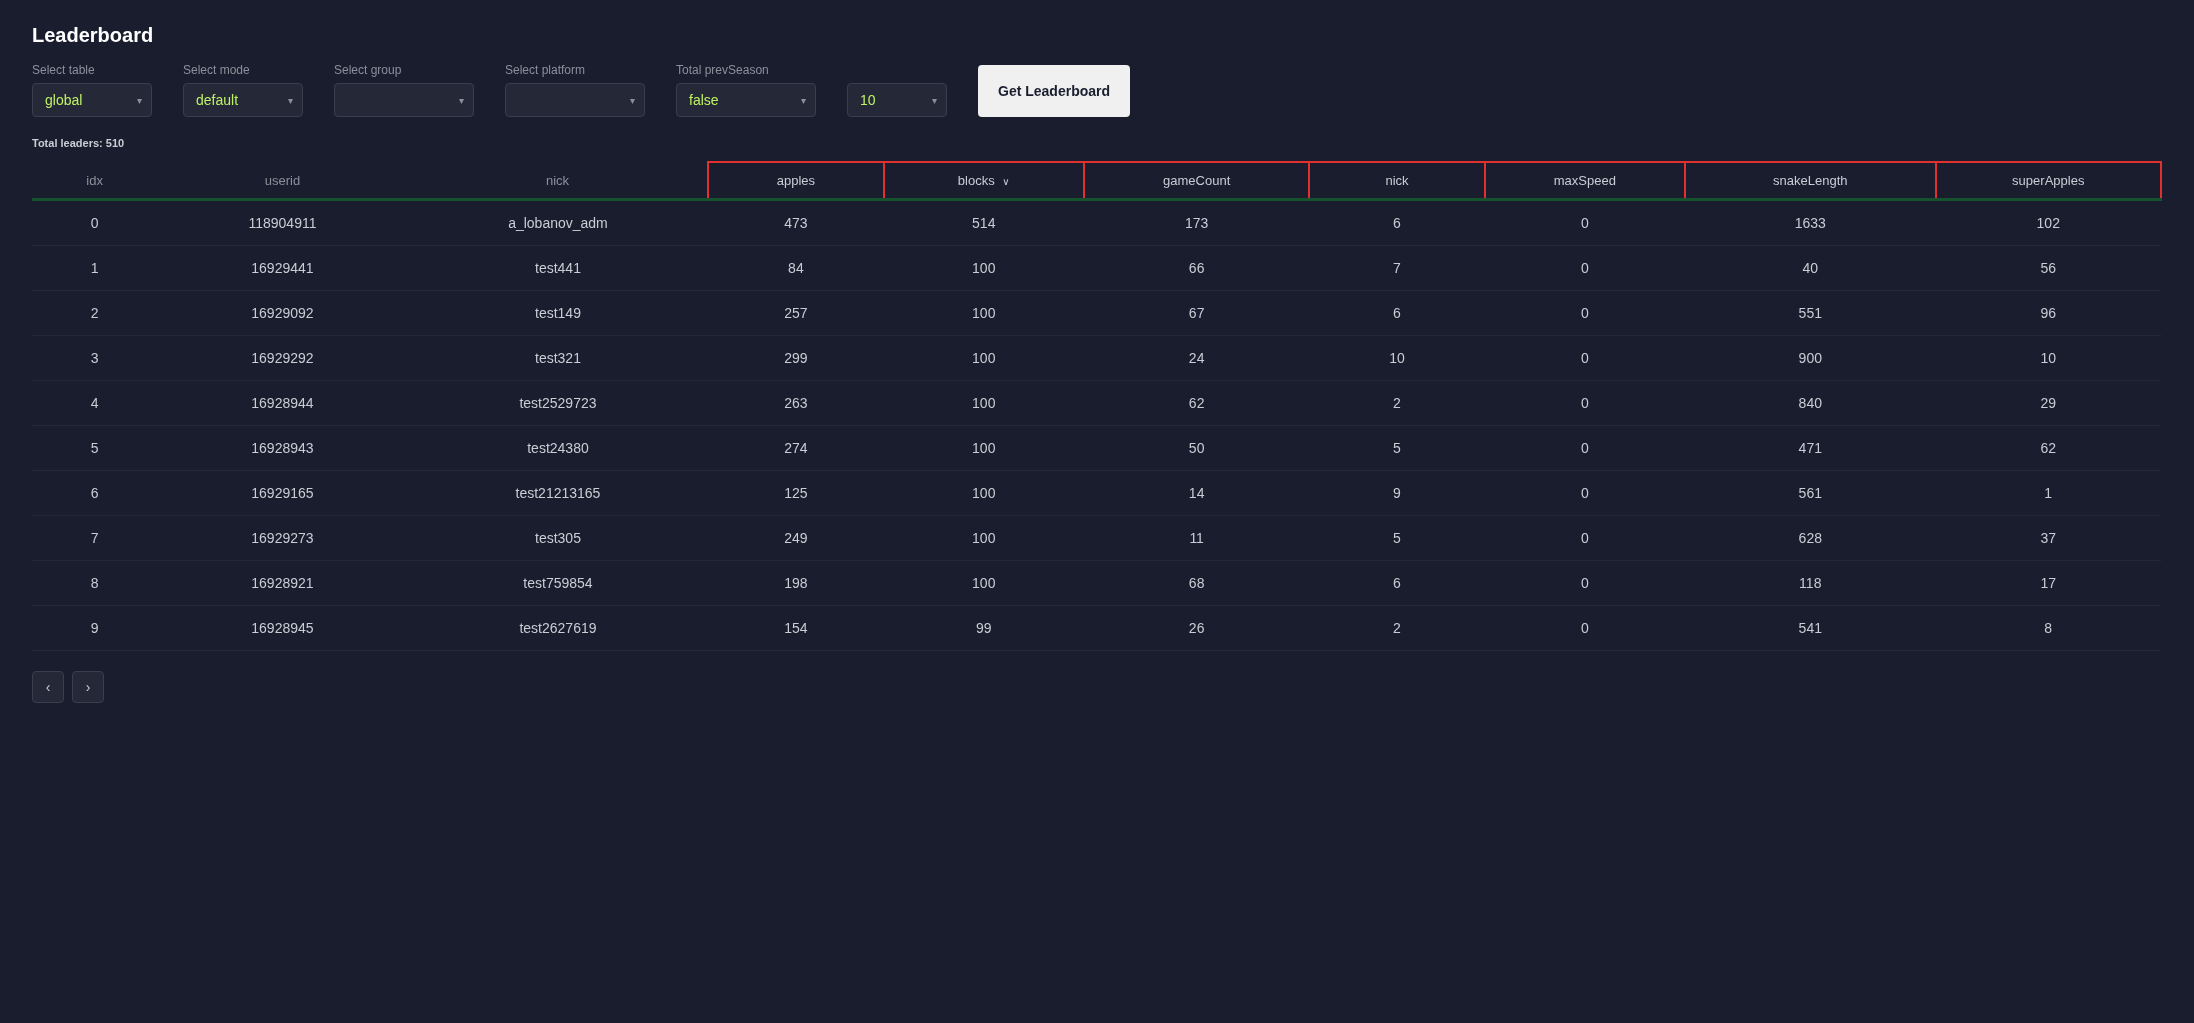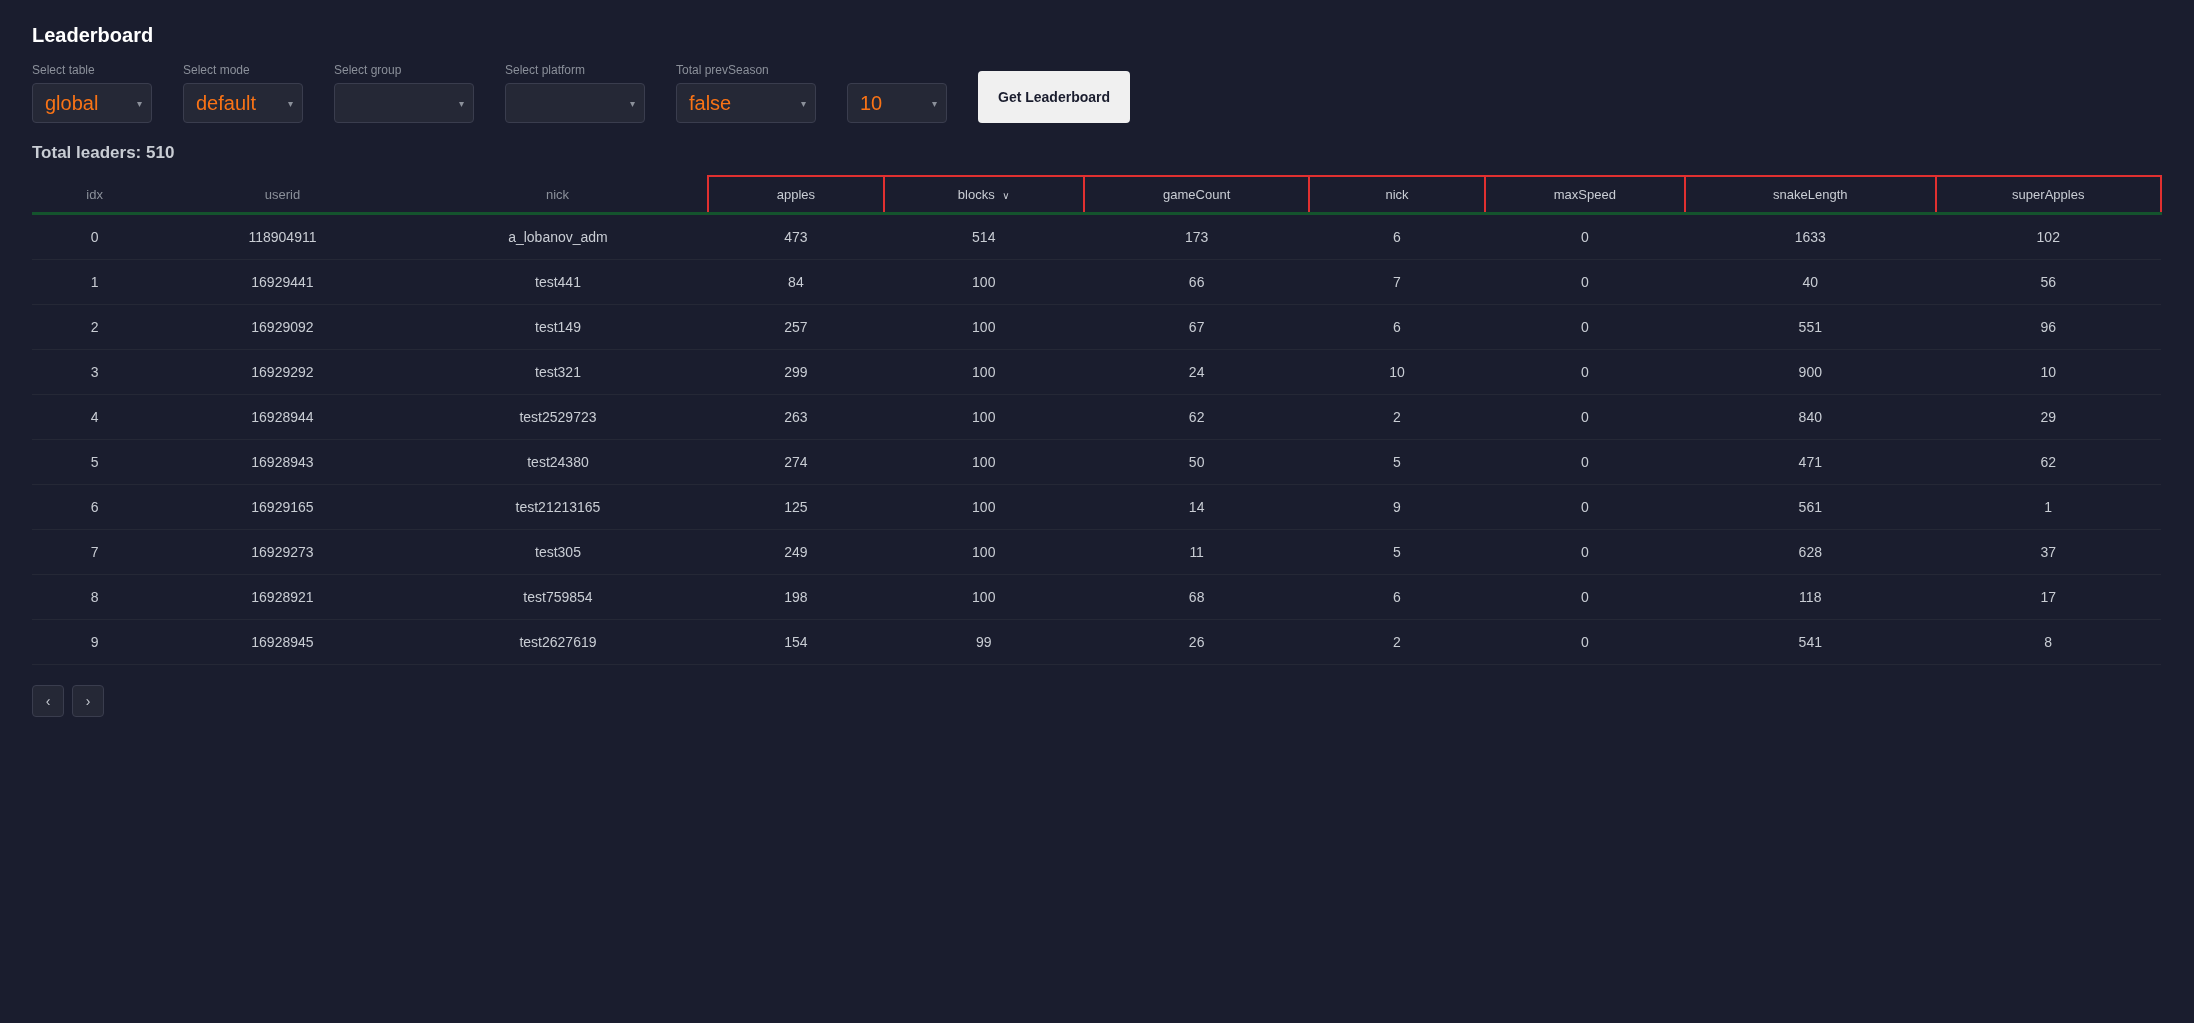--- a/index.html
+++ b/index.html
@@ -32,25 +32,25 @@
     .control-label {
       font-size: 12px;
       color: #8b909a;
     }
     .select-wrapper {
       position: relative;
       display: inline-block;
     }
     select {
       background-color: #252836;
-      color: #f97316;
+      color: #bef264;
       border: 1px solid #3a3d4e;
       border-radius: 4px;
       padding: 8px 32px 8px 12px;
-      font-size: 20px;
+      font-size: 14px;
       appearance: none;
       cursor: pointer;
       min-width: 120px;
     }
     .select-arrow {
       position: absolute;
       right: 10px;
       top: 50%;
       transform: translateY(-50%);
       pointer-events: none;
@@ -63,21 +63,21 @@
       border: none;
       border-radius: 4px;
       padding: 9px 20px;
       font-size: 14px;
       font-weight: 600;
       cursor: pointer;
       white-space: nowrap;
       height: 52px;
     }
     .total-leaders {
-      font-size: 17px;
+      font-size: 11px;
       font-weight: 600;
       color: #c9cdd4;
       margin-bottom: 12px;
     }
     .table-wrapper {
       width: 100%;
       overflow-x: auto;
     }
     table {
       width: 100%;

